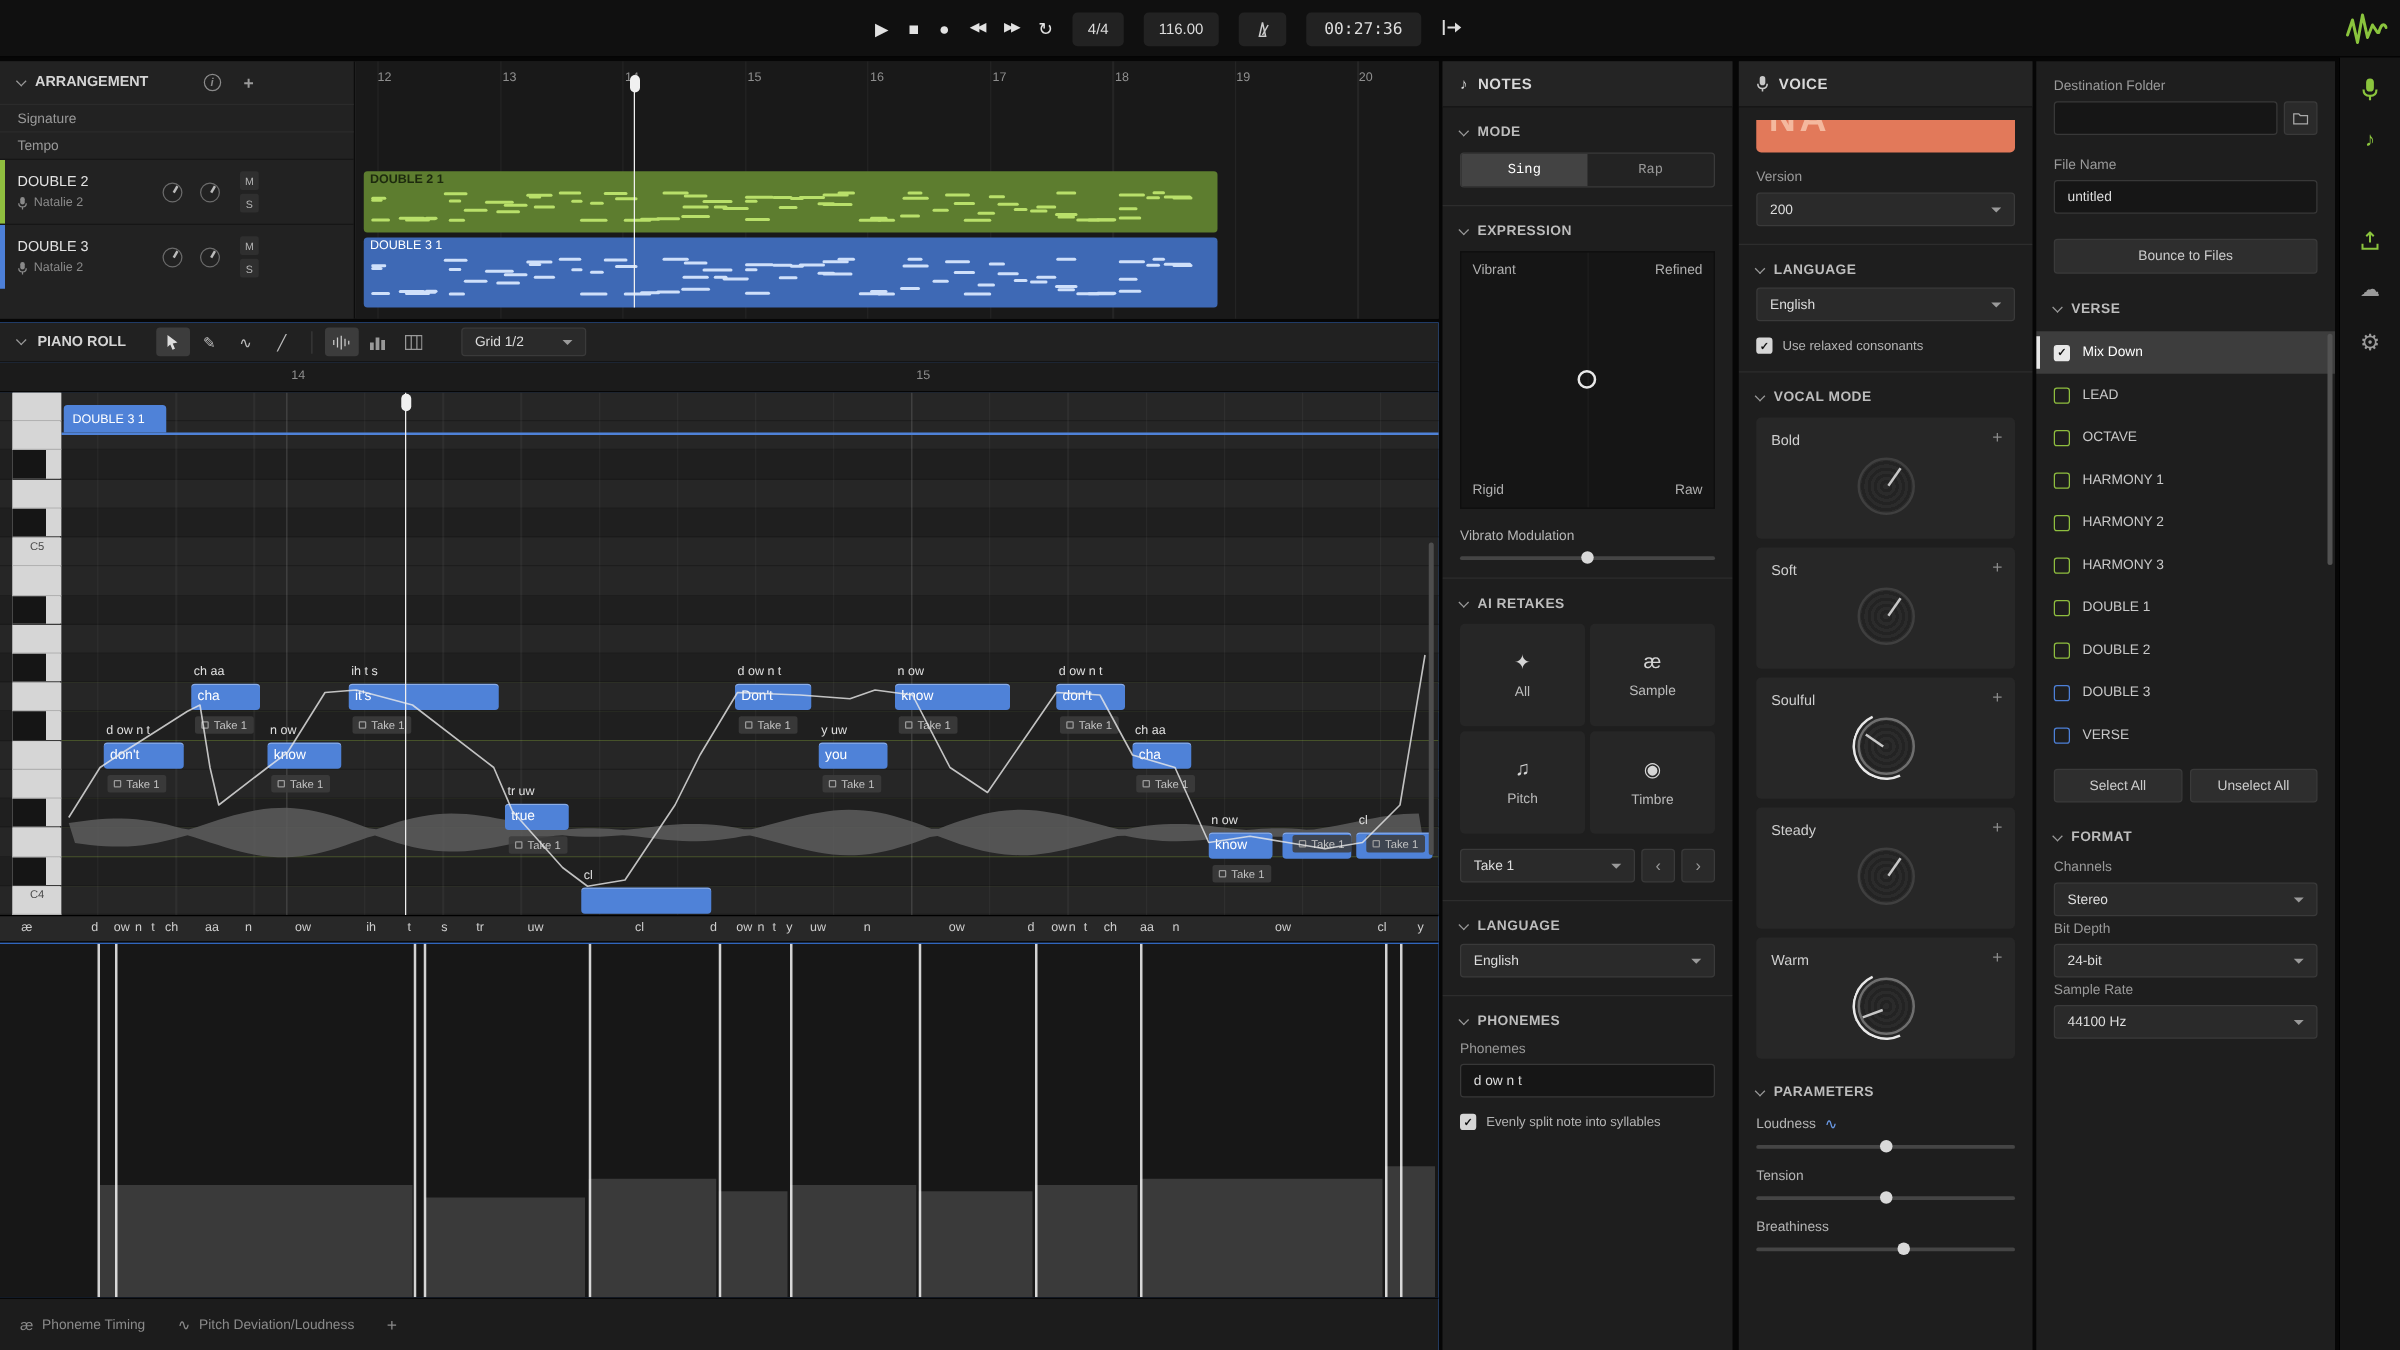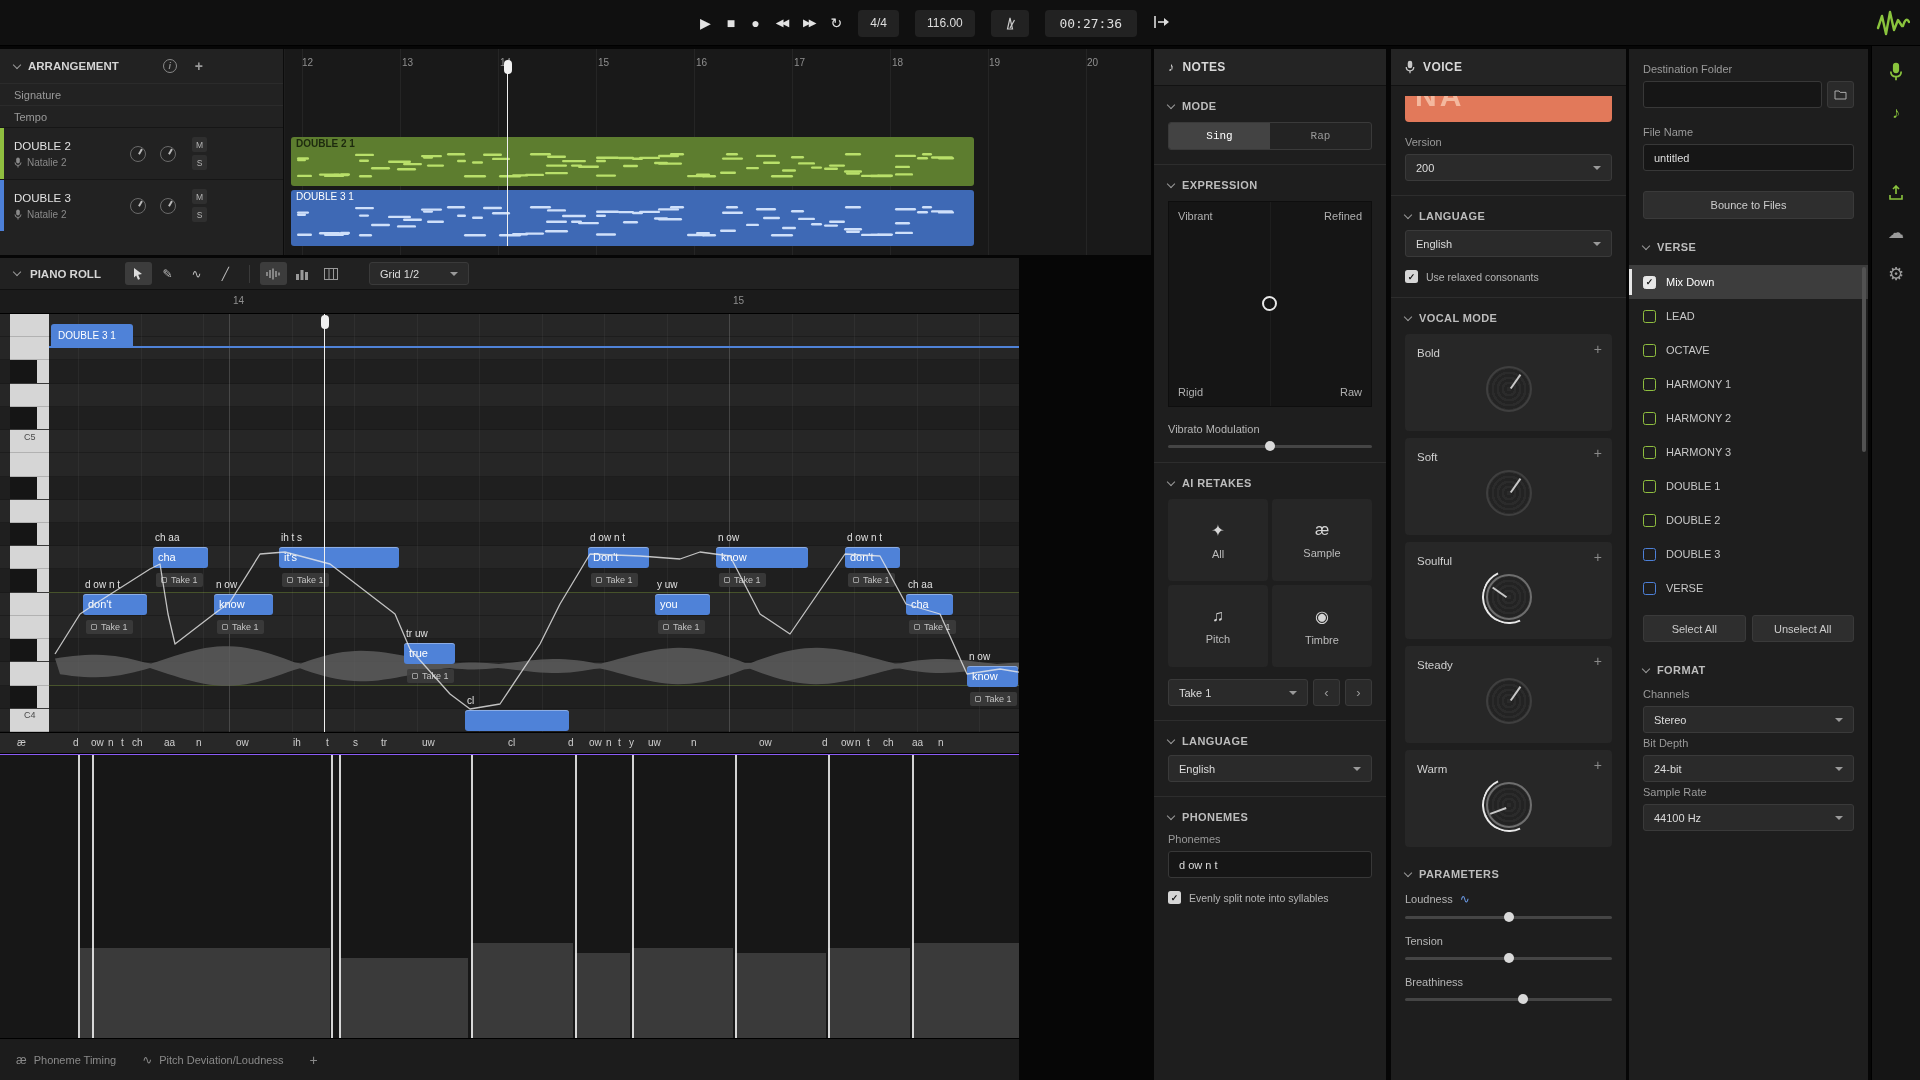--- a/index.html
+++ b/index.html
@@ -55,21 +55,21 @@
   .clip { position:absolute; border-radius:3px; overflow:hidden; }
   .clip-label { font-size:10px; padding:1px 5px; white-space:nowrap; }
   #clip-d2 { left:6px; top:88px; width:683px; height:49px; background:#5d7d2f; }
   #clip-d2 .clip-label { color:#1d2a0e; font-weight:bold; }
   #clip-d3 { left:6px; top:141px; width:683px; height:56px; background:#3e69b5; }
   #clip-d3 .clip-label { color:#fff; }
   .playhead-line { position:absolute; width:1px; background:#f0f0f0; z-index:6; }
   .playhead-pill { position:absolute; width:8px; height:14px; background:#f0f0f0; border-radius:4px; z-index:6; }
 
   
-  #pr { left:0; top:258px; width:1019px; height:822px; background:#8b5cf6; }
+  #pr { left:0; top:258px; width:1151px; height:822px; background:#3b82f6; }
   .pr-head { height:32px; display:flex; align-items:center; gap:10px; padding:0 14px; background:#212121; border-bottom:1px solid #101010; font-size:11.5px; font-weight:bold; color:#d5d5d5; }
   .toolgrp { display:flex; gap:2px; }
   .tool { width:27px; height:23px; display:flex; align-items:center; justify-content:center; color:#bdbdbd; font-size:12px; border-radius:3px; font-weight:normal; }
   .tool.active { background:#3c3c3c; }
   .vsep { width:1px; height:18px; background:#3a3a3a; }
   .grid-dd { width:100px; height:23px; margin-left:14px; font-weight:normal; }
   .pr-ruler { position:absolute; left:0; top:32px; width:100%; height:24px; background:#1b1b1b; border-bottom:1px solid #000; }
   .pr-ruler .ruler-num { top:5px; }
   #pr-grid { position:absolute; left:0; top:56px; width:1151px; height:418px; overflow:hidden; background:#222; }
   #pr-rowbg { position:absolute; inset:0; }

